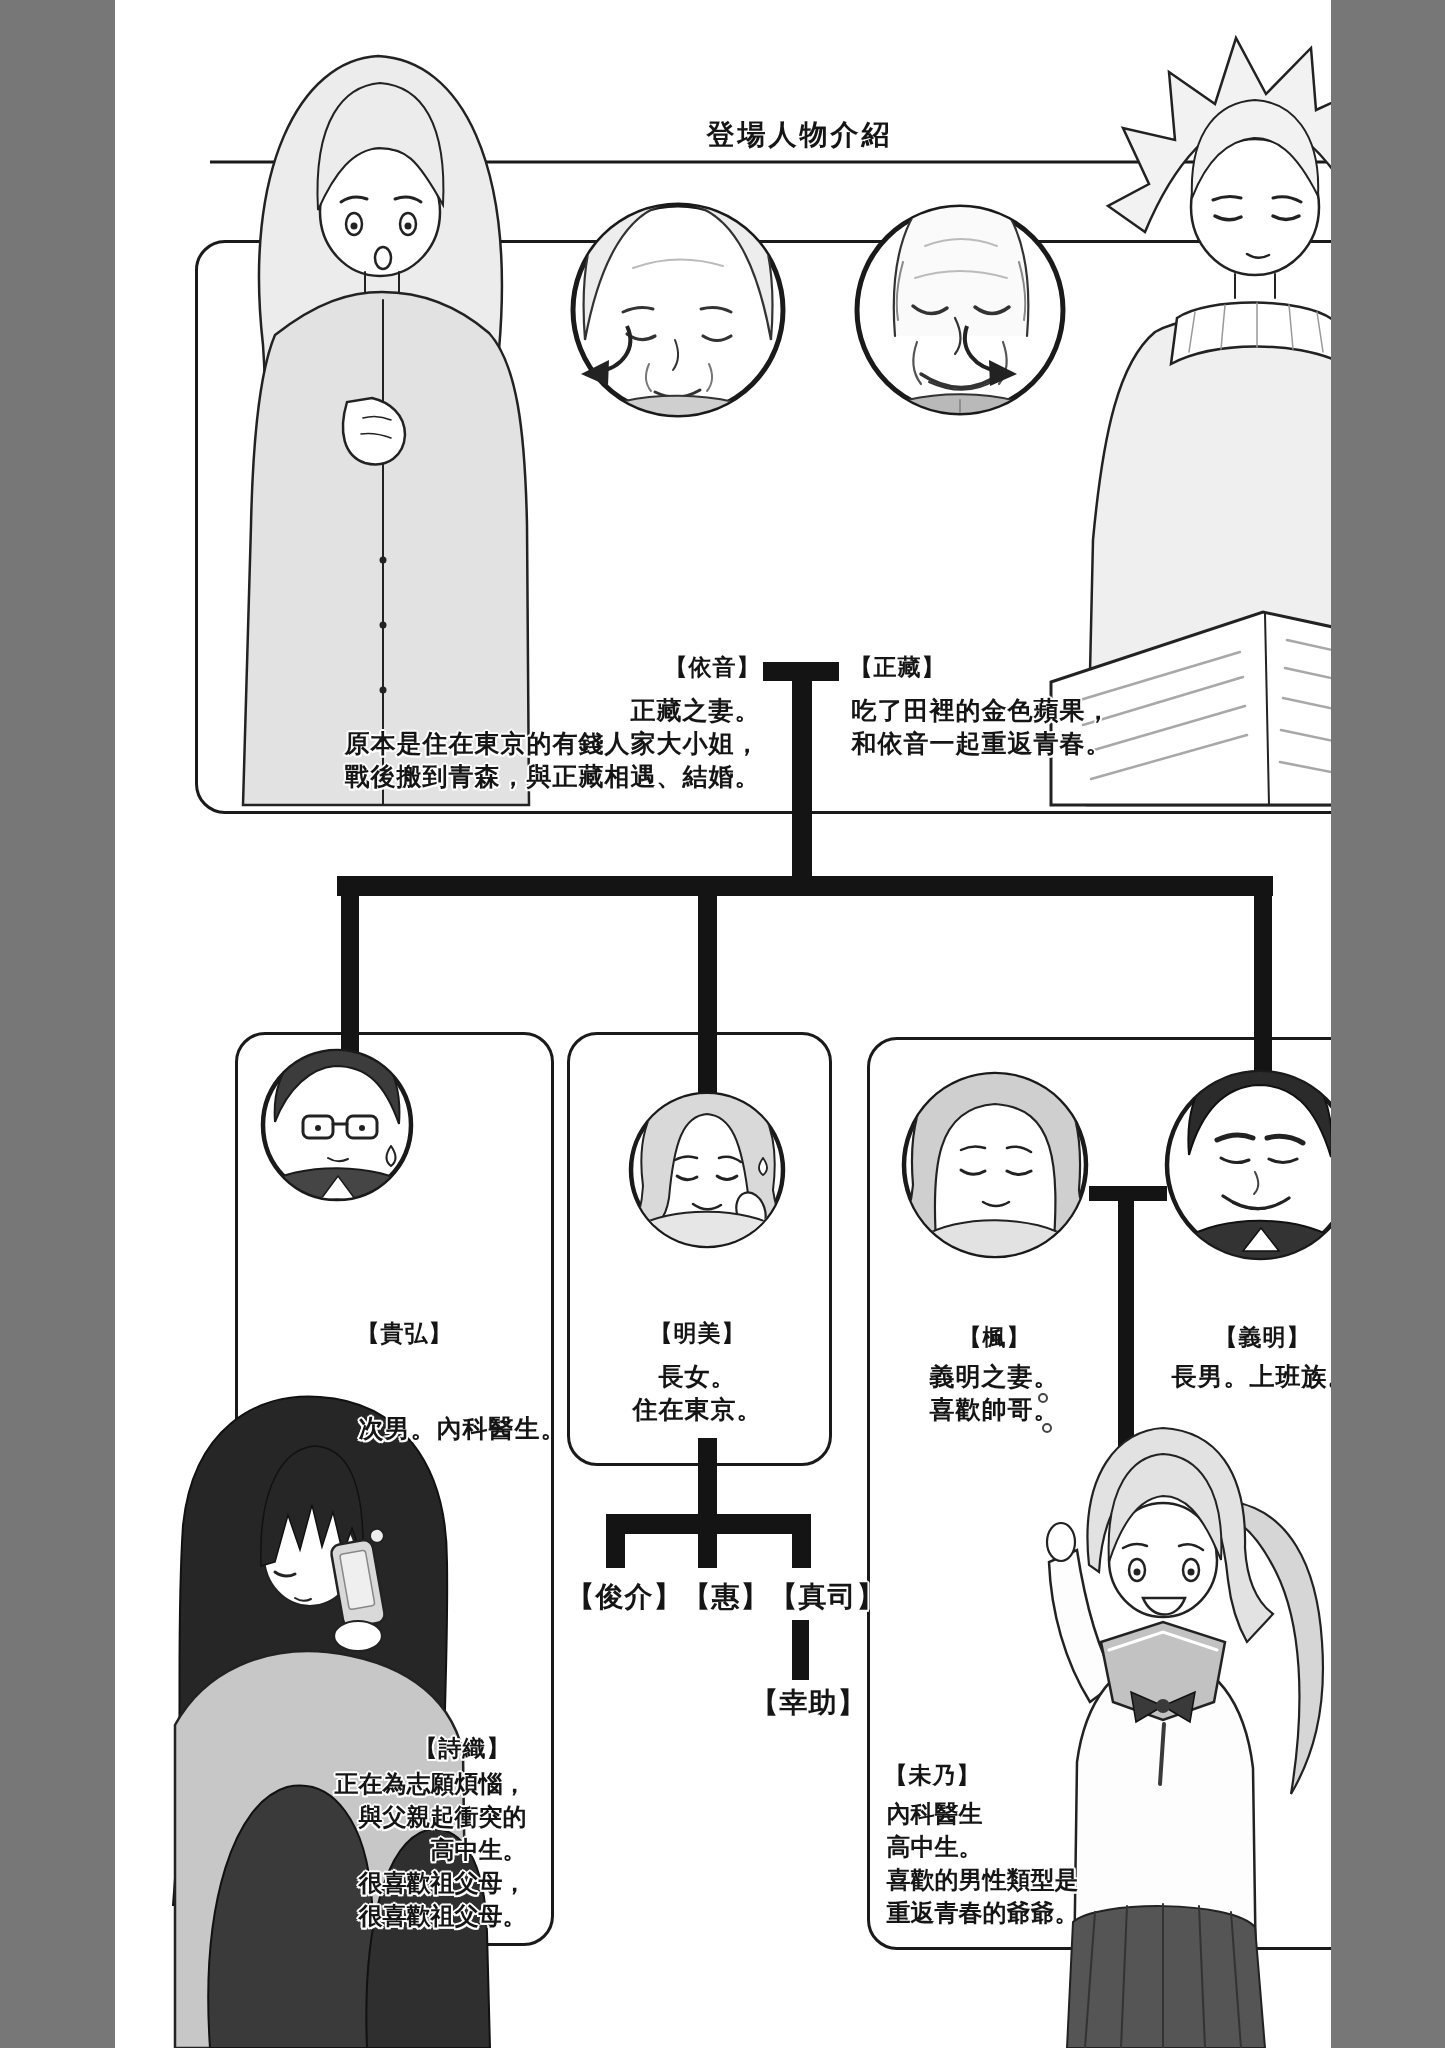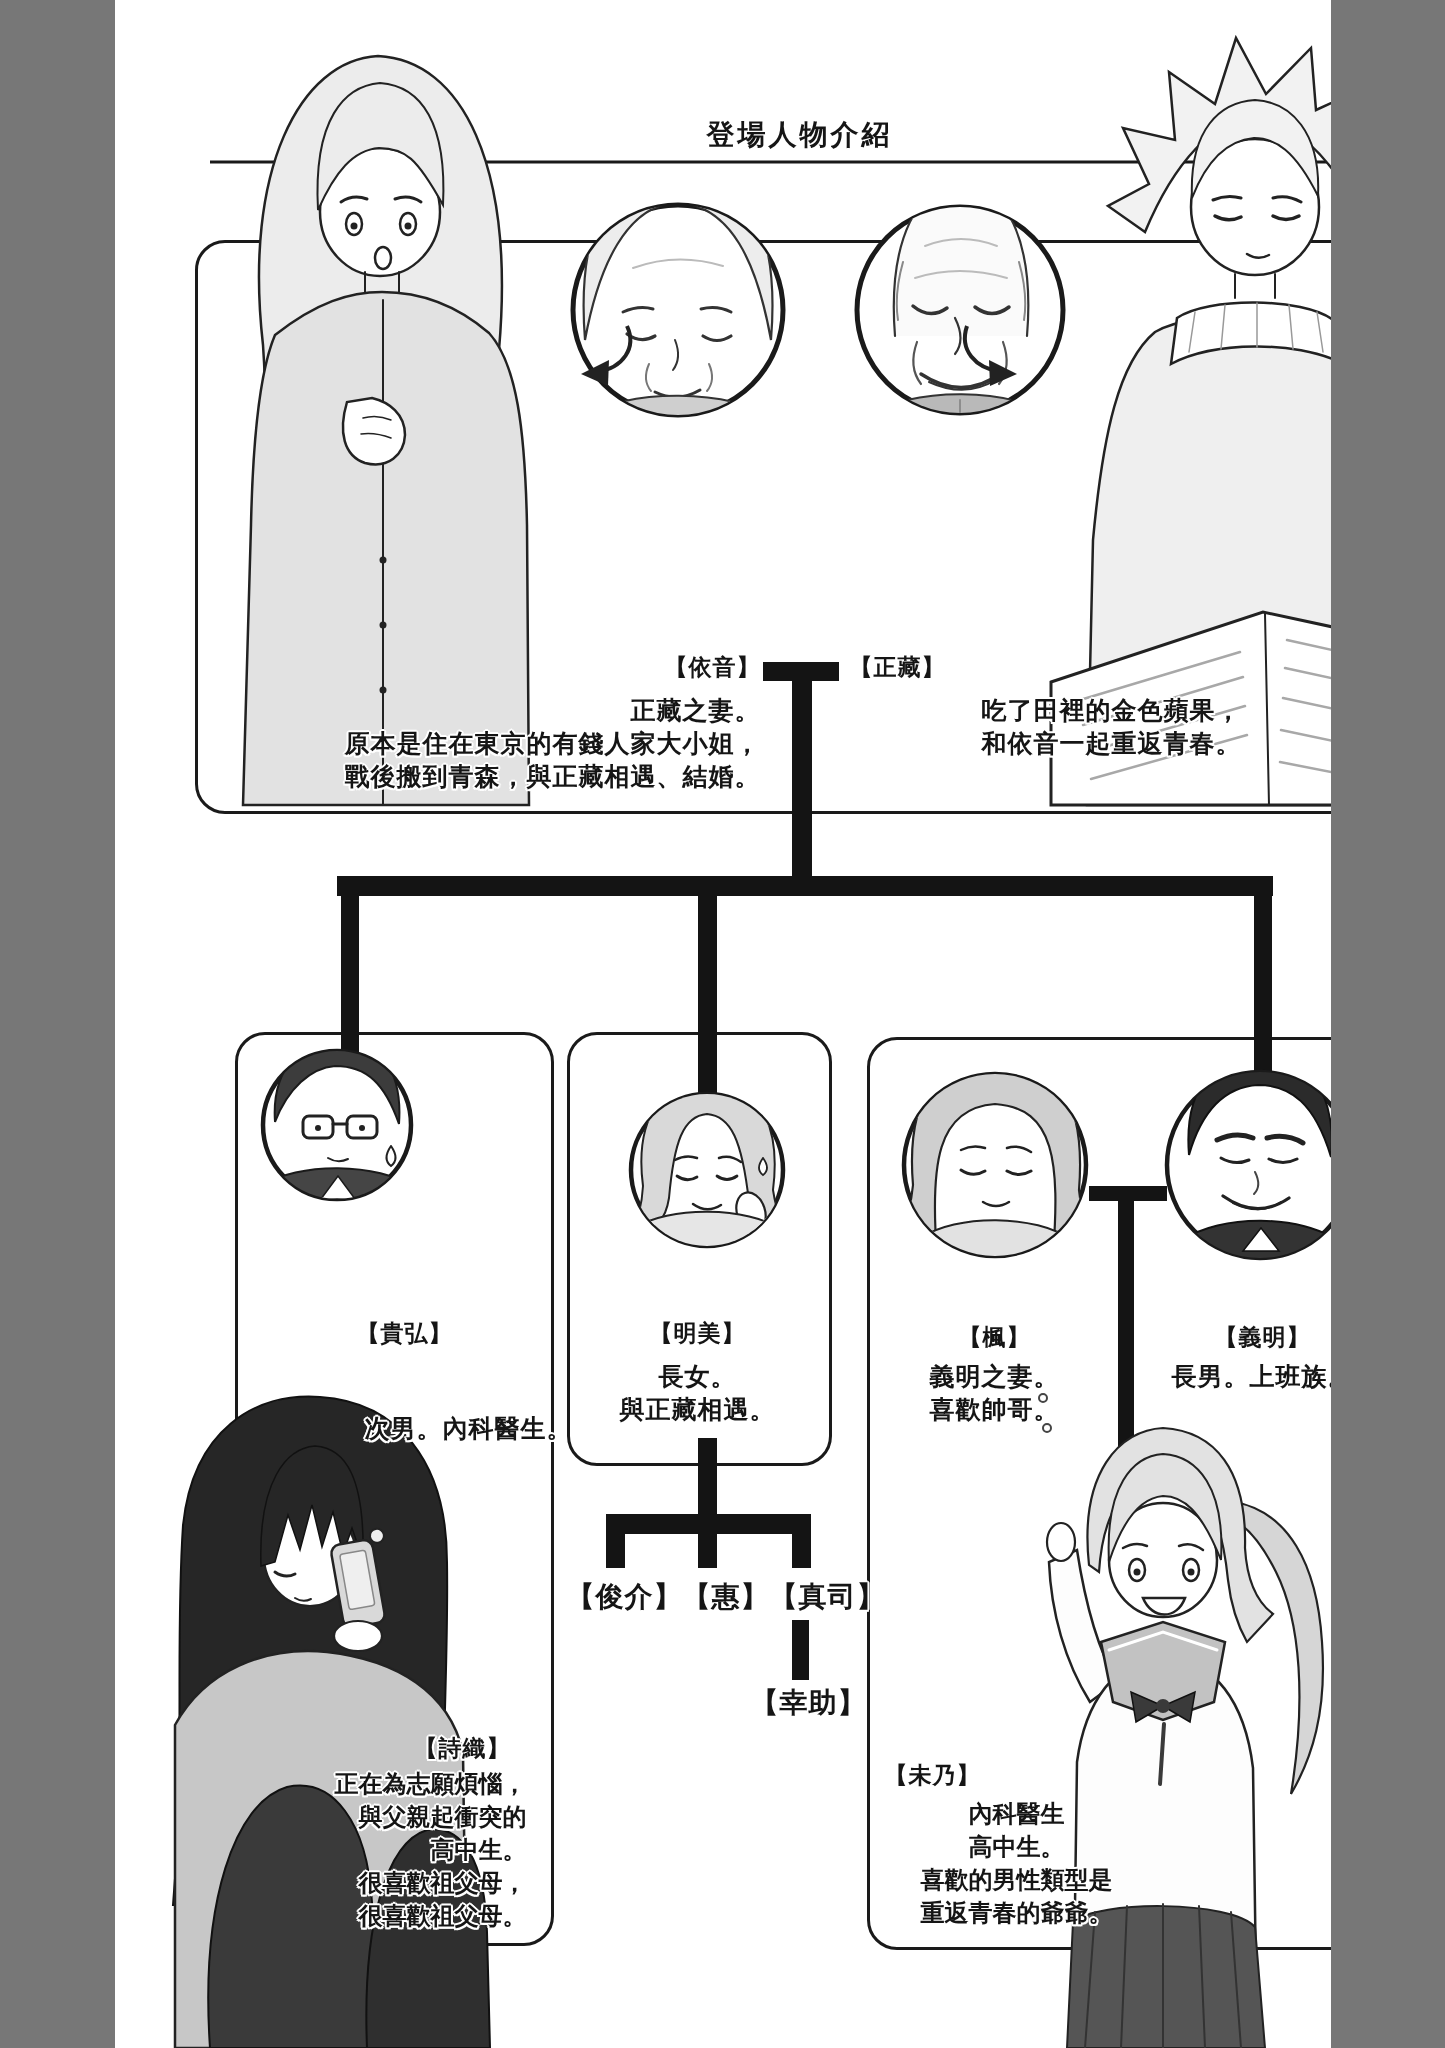--- a/index.html
+++ b/index.html
@@ -2,21 +2,21 @@
 <html><head>
 <meta charset="utf-8">
 <style>
   html,body{margin:0;padding:0;background:#777;}
   .page{position:relative;width:1216px;height:2048px;background:#ffffff;overflow:hidden;
         font-family:"DejaVu Sans",sans-serif;color:#151515;margin:0 auto;}
   .art{position:absolute;left:0;top:0;}
   .fbox{position:absolute;border:3.5px solid #1a1a1a;border-radius:30px;background:transparent;}
   .txt{position:absolute;font-weight:700;
        text-shadow:2px 0 #fff,-2px 0 #fff,0 2px #fff,0 -2px #fff,
-                   1.5px 1.5px #fff,-1.5px 1.5px #fff,1.5px -1.5px #fff,-1.5px -1.5px #fff;text-align:center;}
+                   1.5px 1.5px #fff,-1.5px 1.5px #fff,1.5px -1.5px #fff,-1.5px -1.5px #fff;}
   .page-title{font-size:28px;letter-spacing:3px;text-align:center;}
   .char-name{font-size:23px;letter-spacing:1px;}
   .char-desc{font-size:25px;line-height:33px;letter-spacing:1px;}
   .small-desc{font-size:24px;line-height:33px;}
   .ta-r{text-align:right;}
   .ta-c{text-align:center;}
   .row{display:flex;}
 </style>
 </head>
 <body>
@@ -269,21 +269,21 @@
   </div>
 
   <div class="txt char-name" style="left:242px;top:1318px;">【貴弘】</div>
   <div class="txt char-desc" style="left:244px;top:1412px;width:220px;">
     <div>次男。內科醫生。</div>
   </div>
 
   <div class="txt char-name ta-c" style="left:455px;top:1318px;width:256px;">【明美】</div>
   <div class="txt char-desc ta-c" style="left:455px;top:1360px;width:256px;">
     <div>長女。</div>
-    <div>與正藏相遇。</div>
+    <div>住在東京。</div>
   </div>
 
   <div class="txt char-name ta-c" style="left:790px;top:1322px;width:180px;">【楓】</div>
   <div class="txt char-desc ta-c" style="left:790px;top:1360px;width:180px;">
     <div>義明之妻。</div>
     <div>喜歡帥哥。</div>
   </div>
 
   <div class="txt char-name ta-c" style="left:1048px;top:1322px;width:200px;">【義明】</div>
   <div class="txt char-desc ta-c" style="left:1038px;top:1360px;width:220px;">

